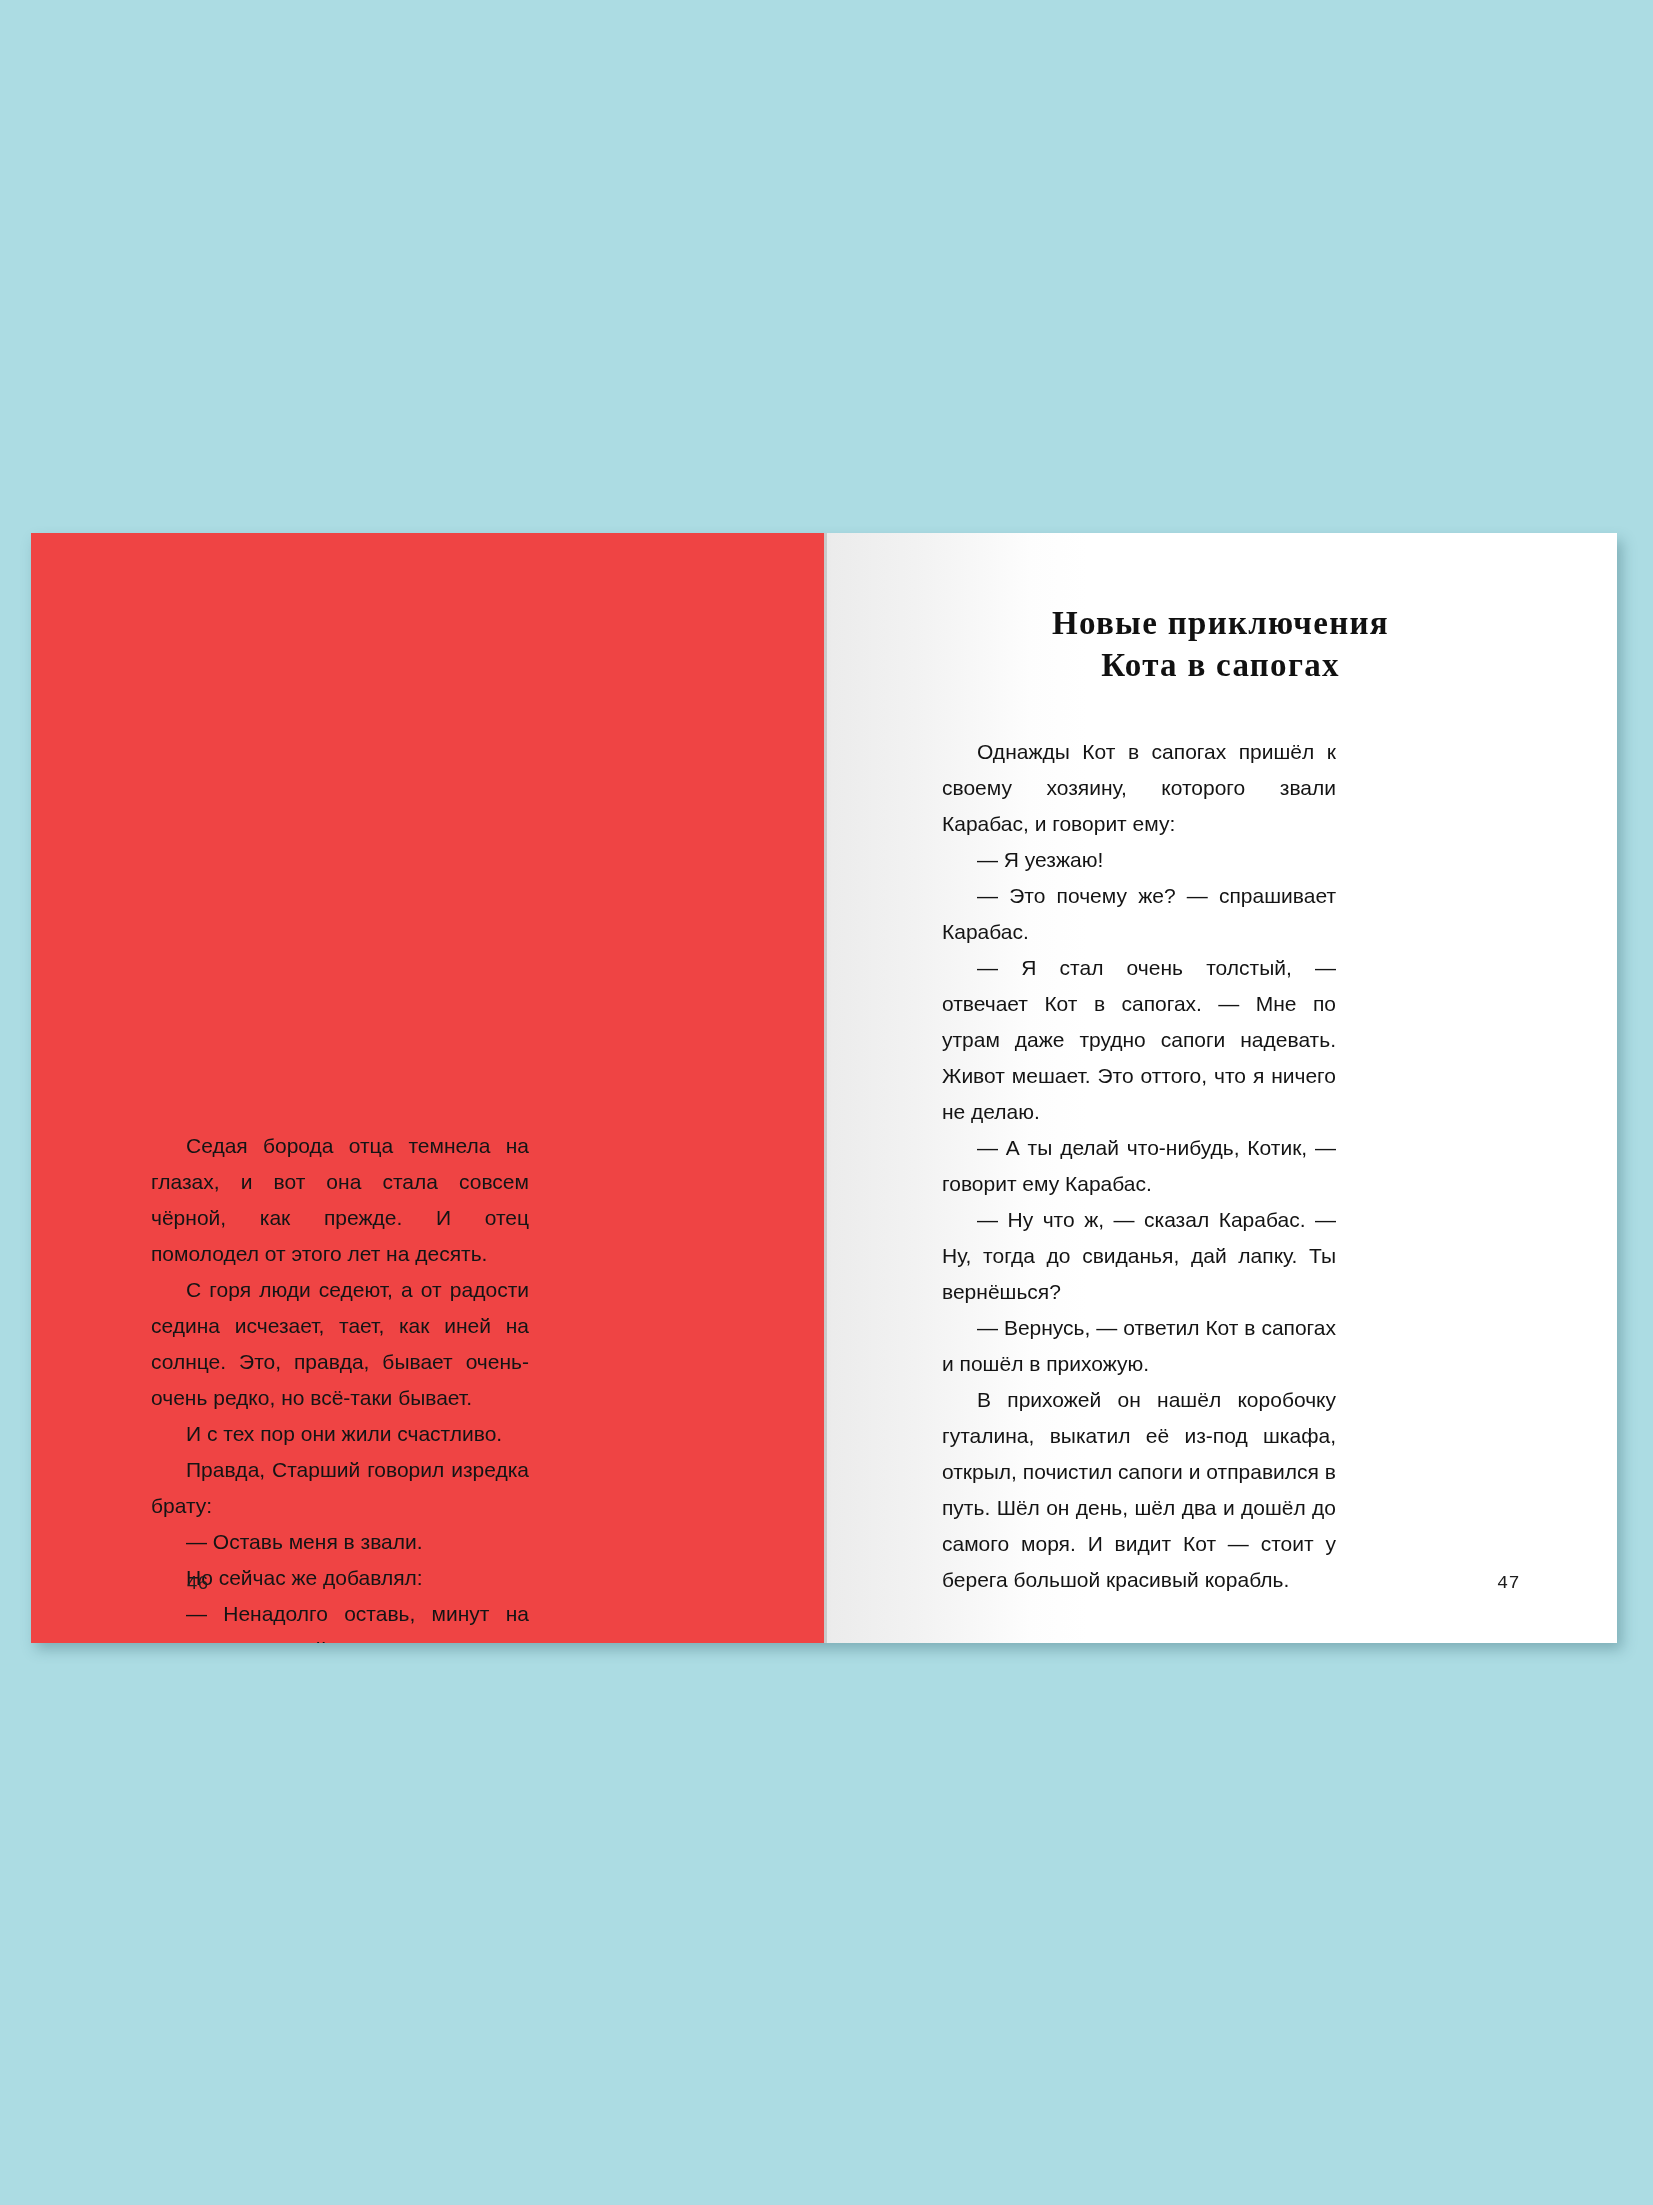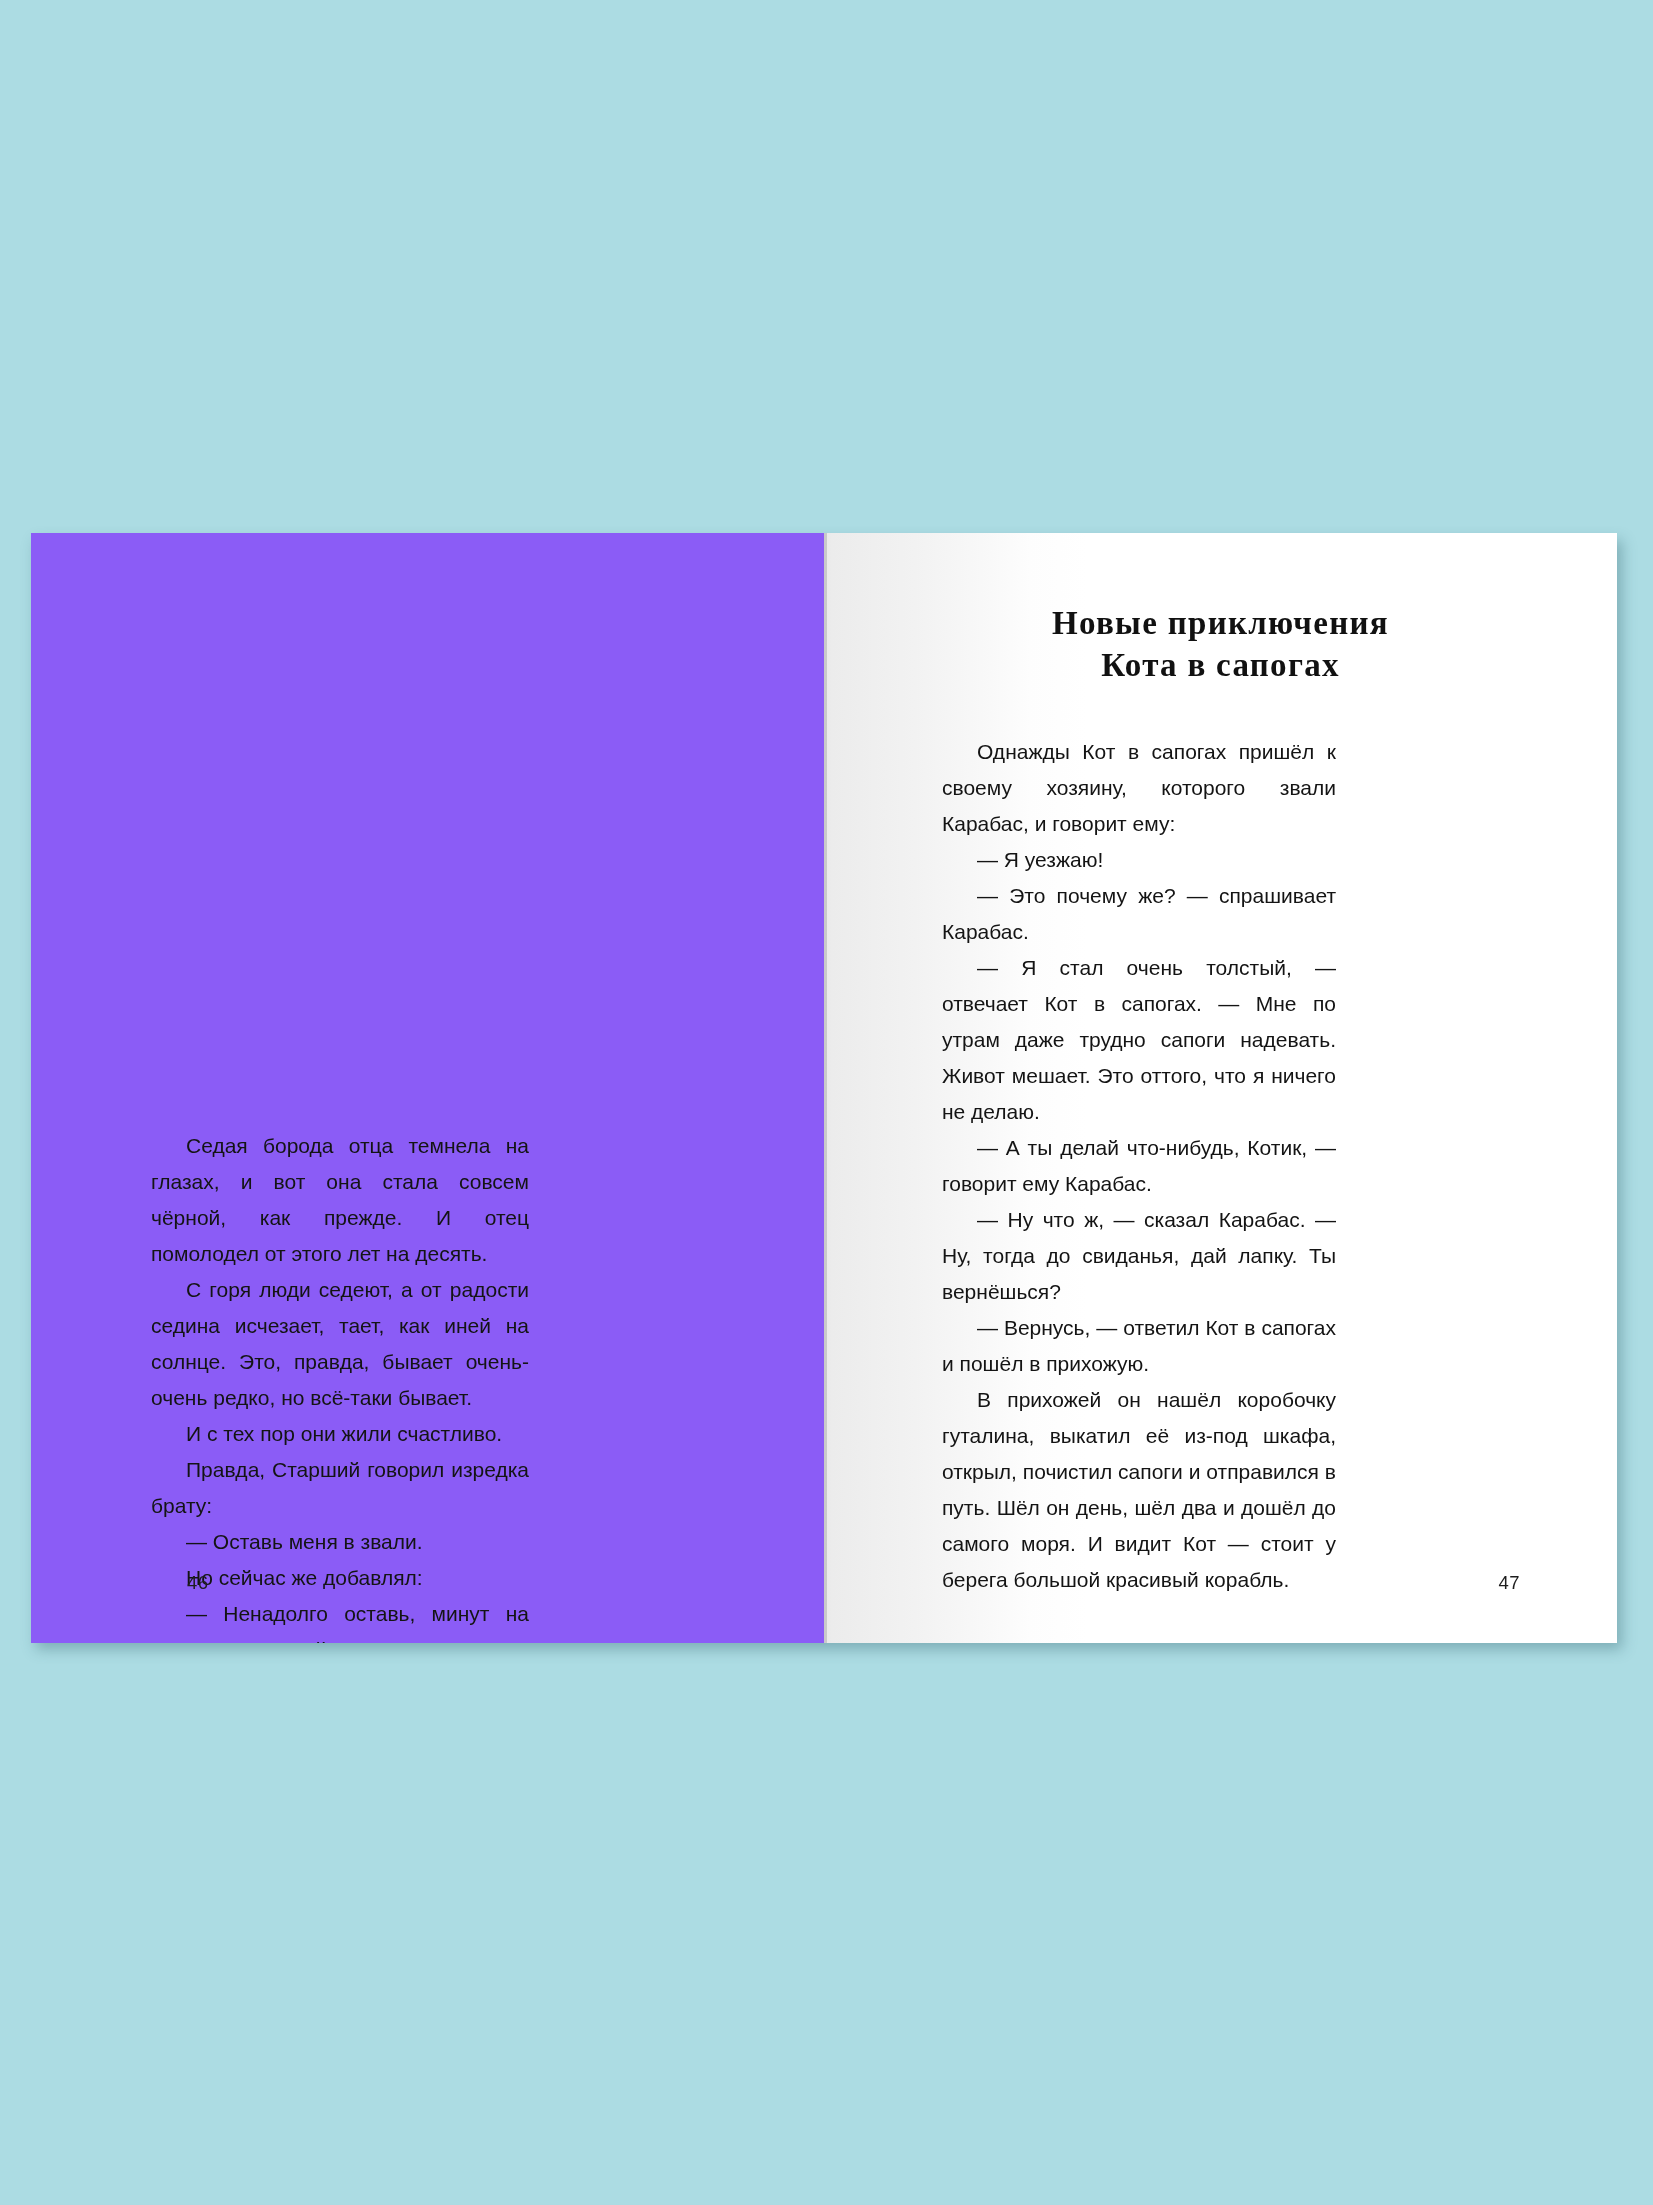--- a/index.html
+++ b/index.html
@@ -29,21 +29,21 @@
 
   .page {
     position: relative;
     width: 793px;
     height: 100%;
     box-sizing: border-box;
     overflow: hidden;
   }
 
   #page-left {
-    background: #8b5cf6;
+    background: #ef4444;
   }
 
   
   #page-right {
     background: linear-gradient(to right,
         #e9e9e9 0px,
         #ececec 8.2px,
         #f2f2f2 91px,
         #f8f8f8 157px,
         #fdfdfd 206px,
@@ -109,21 +109,21 @@
   
   .folio {
     position: absolute;
     bottom: 49px;
     font-size: 18.5px;
     color: #1d1d1d;
     letter-spacing: 0.4px;
     margin-left: 44px;
   }
   #folio-left  { left: 112px; }
-  #folio-right { right: 97px; }
+  #folio-right { right: 97px; font-family: Liberation Mono, monospace; }
 </style>
 </head>
 <body>
 
 <div id="book-spread">
 
   <div class="page" id="page-left">
 
     <div class="body-copy" id="left-body">
       <p>Седая борода отца темнела на глазах, и вот она стала совсем чёрной, как прежде. И отец помолодел от этого лет на десять.</p>

